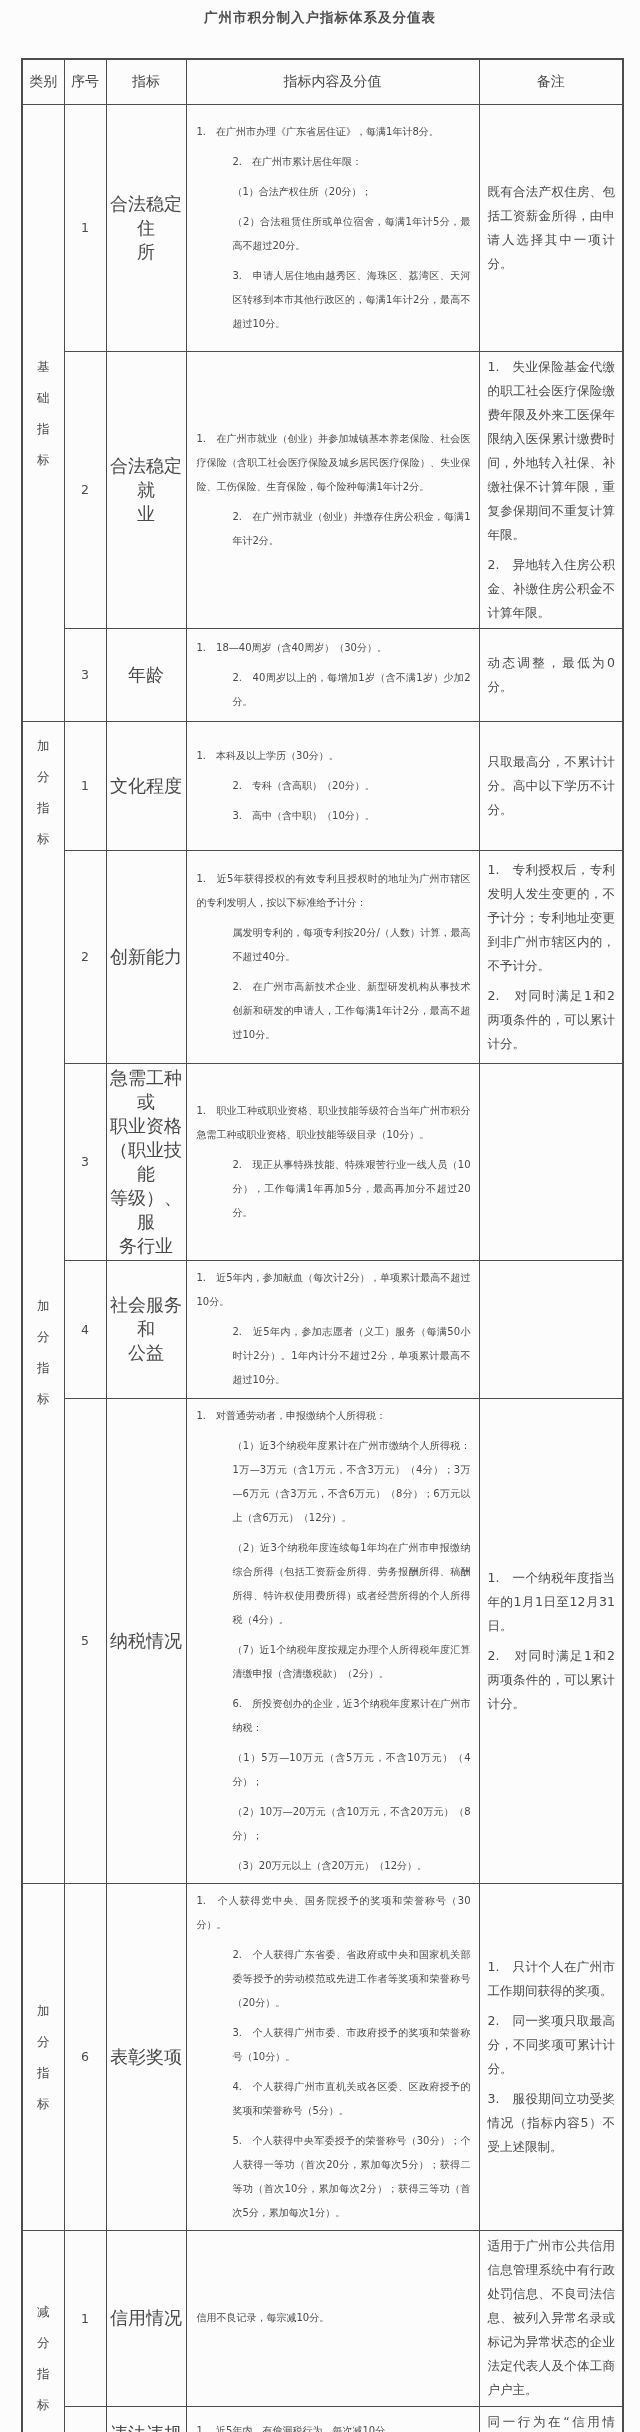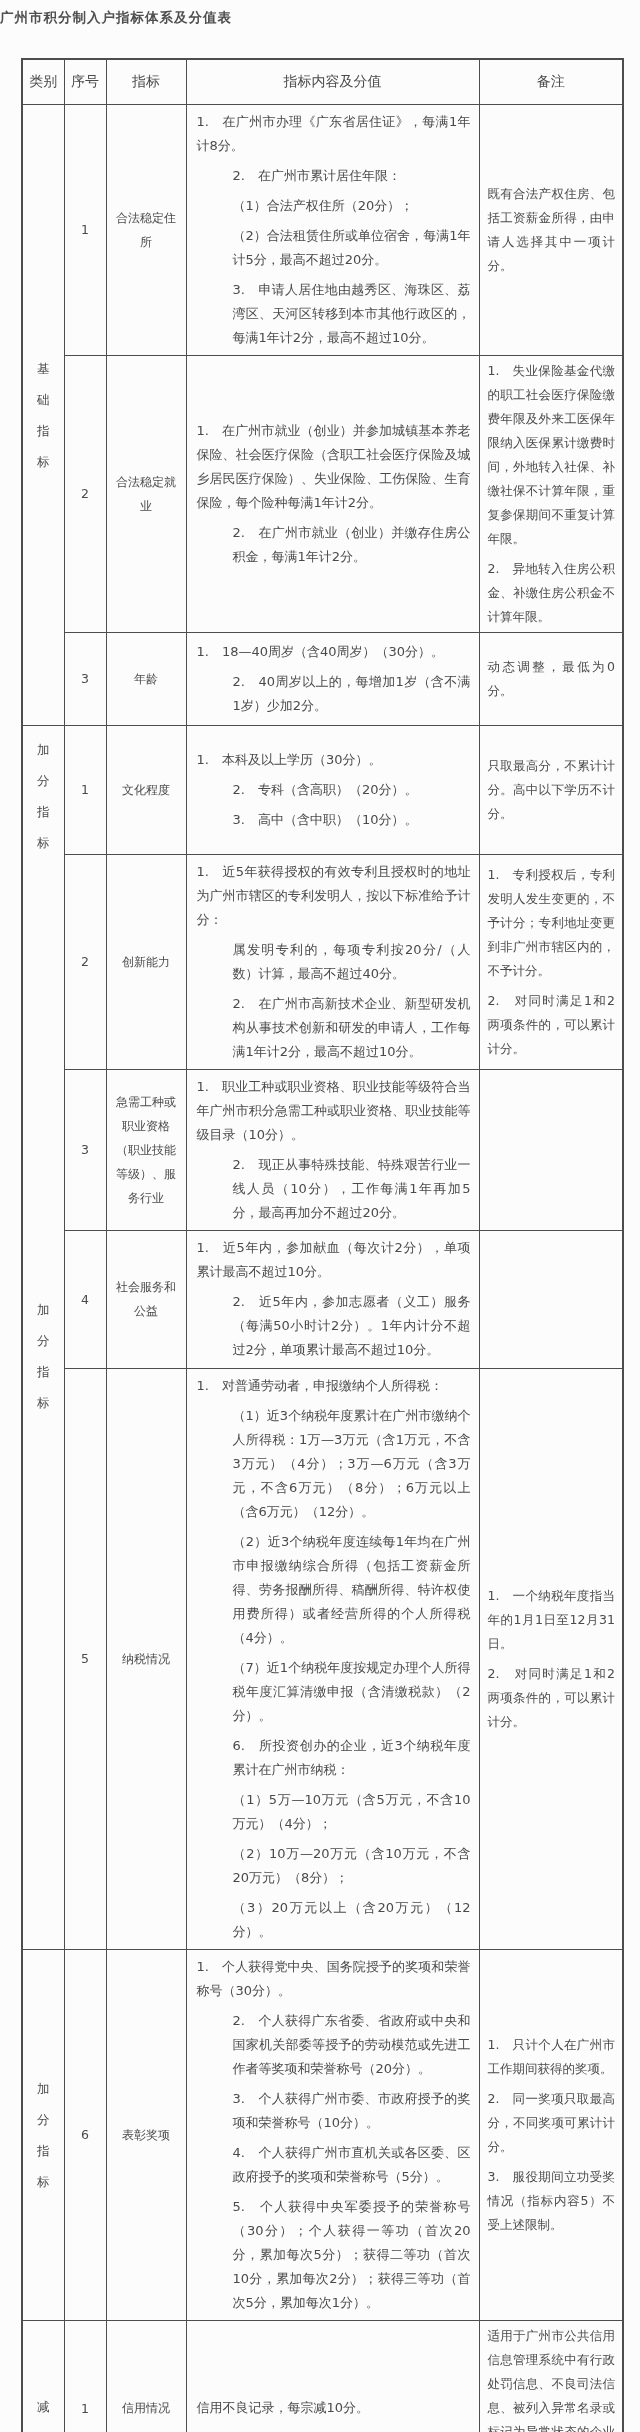--- a/index.html
+++ b/index.html
@@ -5,21 +5,21 @@
   html, body { margin:0; padding:0; }
   body {
     width:640px; height:2432px; overflow:hidden;
     background:#fcfcfc;
     font-family:"DejaVu Sans", sans-serif;
     color:#4a4a4a;
   }
   .doc { position:relative; width:640px; height:2432px; }
   .doc-title {
     position:absolute; top:9px; left:0; width:640px;
-    font-size:13.5px; font-weight:600; letter-spacing:1px;
+    text-align:center; font-size:13.5px; font-weight:600; letter-spacing:1px;
     color:#4f4f4f;
   }
   table.points-table {
     position:absolute; top:58px; left:21px;
     width:601px; table-layout:fixed; border-collapse:collapse;
     border:2px solid #4d4d4d;
     background:#fcfcfc;
   }
   td, th {
     border:1px solid #4d4d4d;
@@ -36,25 +36,25 @@
     font-size:12.5px; text-align:center; letter-spacing:0;
   }
   .cat-cell-bonus-a { position:relative; }
   .cat-cell-bonus-a .cat-label {
     position:absolute; left:0; width:100%;
   }
   .cat-label.pos-1 { top:8px; }
   .cat-label.pos-2 { top:568px; }
   .no-cell { text-align:center; font-size:12.5px; }
   .ind-cell {
-    text-align:center; font-size:12px; line-height:24px;
+    text-align:center; font-size:18px; line-height:24px;
     white-space:pre-line; padding:2px 1px;
   }
   .content-cell {
-    font-size:13px; line-height:24px;
+    font-size:10px; line-height:24px;
     padding:5px 8px 5px 10px; text-align:justify;
   }
   .remark-cell {
     font-size:12.5px; line-height:24px;
     padding:3px 7px 3px 8px; text-align:justify;
   }
   .content-cell p, .remark-cell p { margin:0; }
   .content-cell p + p { margin-top:6px;margin-left:36px; }
   .remark-cell p + p { margin-top:6px; }
 </style>

